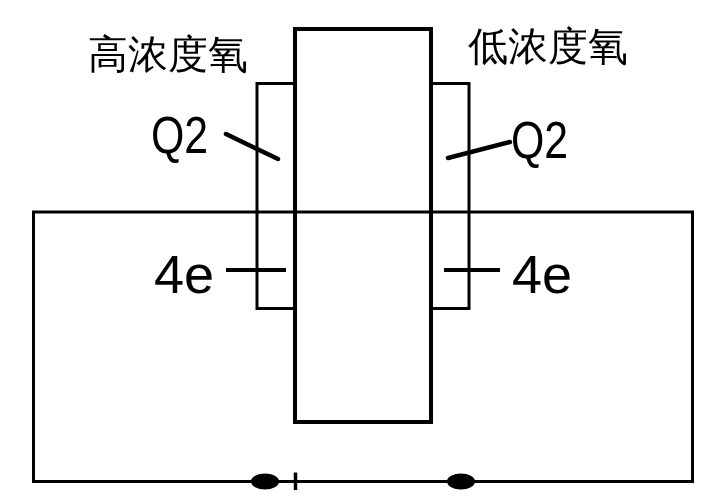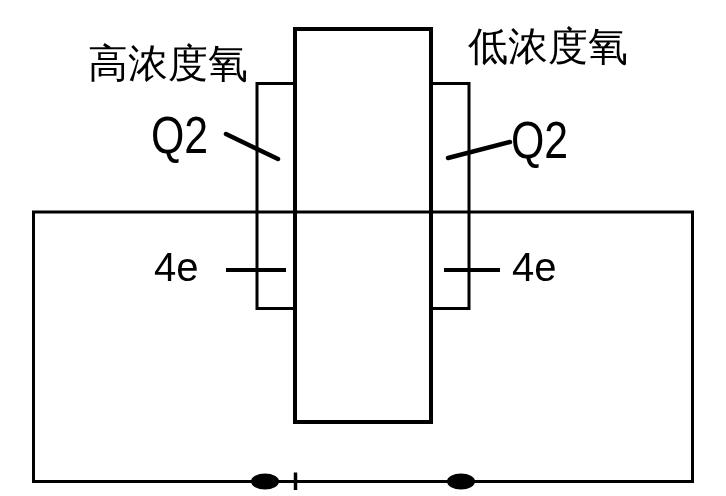--- a/index.html
+++ b/index.html
@@ -21,22 +21,22 @@
     top: 0;
   }
   .lbl {
     position: absolute;
     color: var(--ink, #000000);
     line-height: 1;
     white-space: nowrap;
   }
   .gas   { font-size: 40px; letter-spacing: 0px; }
   .mol   { font-size: 51px; transform: scaleX(0.84); transform-origin: left top; }
-  .elec  { font-size: 40px; }
-  .pos-left-gas   { left: 88px;  top: 43px;  }
+  .elec  { font-size: 54px; }
+  .pos-left-gas   { left: 88px;  top: 34px;  }
   .pos-right-gas  { left: 468px; top: 27px; font-family: Liberation Serif, serif;  }
   .pos-left-mol   { left: 151px; top: 110px; }
   .pos-right-mol  { left: 511px; top: 115px; }
   .pos-left-elec  { left: 154px; top: 247px; }
   .pos-right-elec { left: 512px; top: 247px; }
 </style>
 </head>
 <body>
 
 <div class="canvas">

